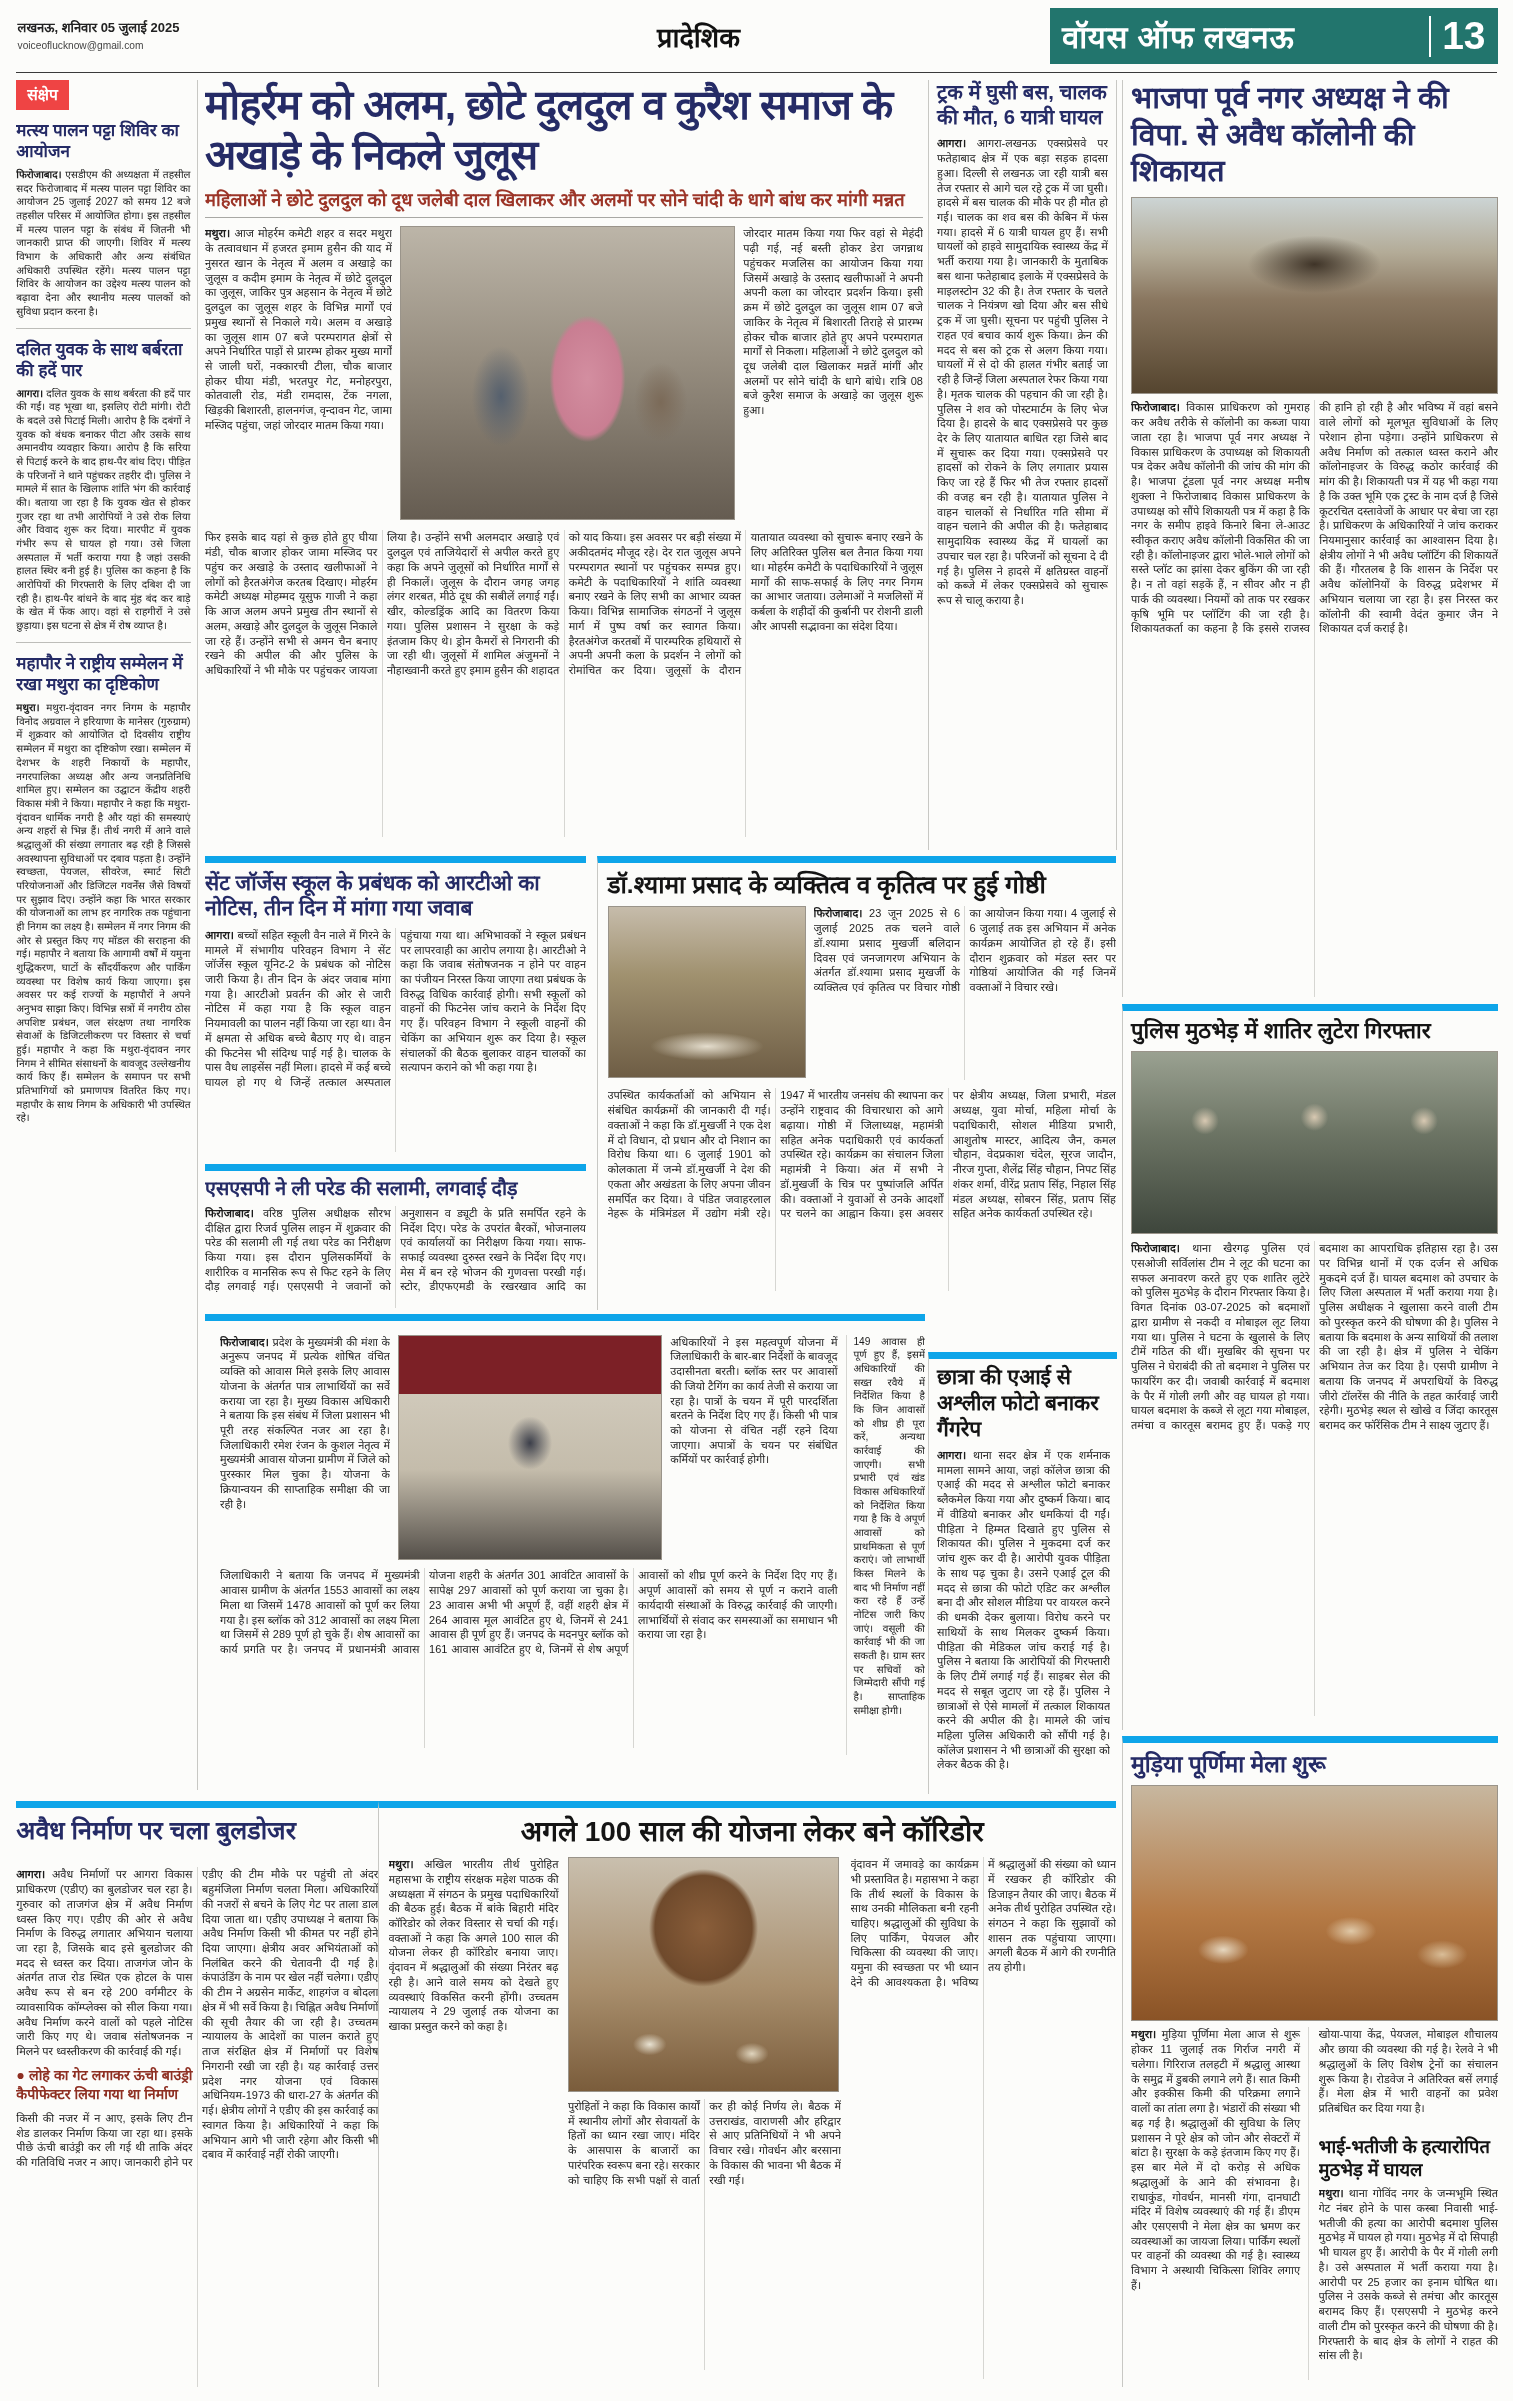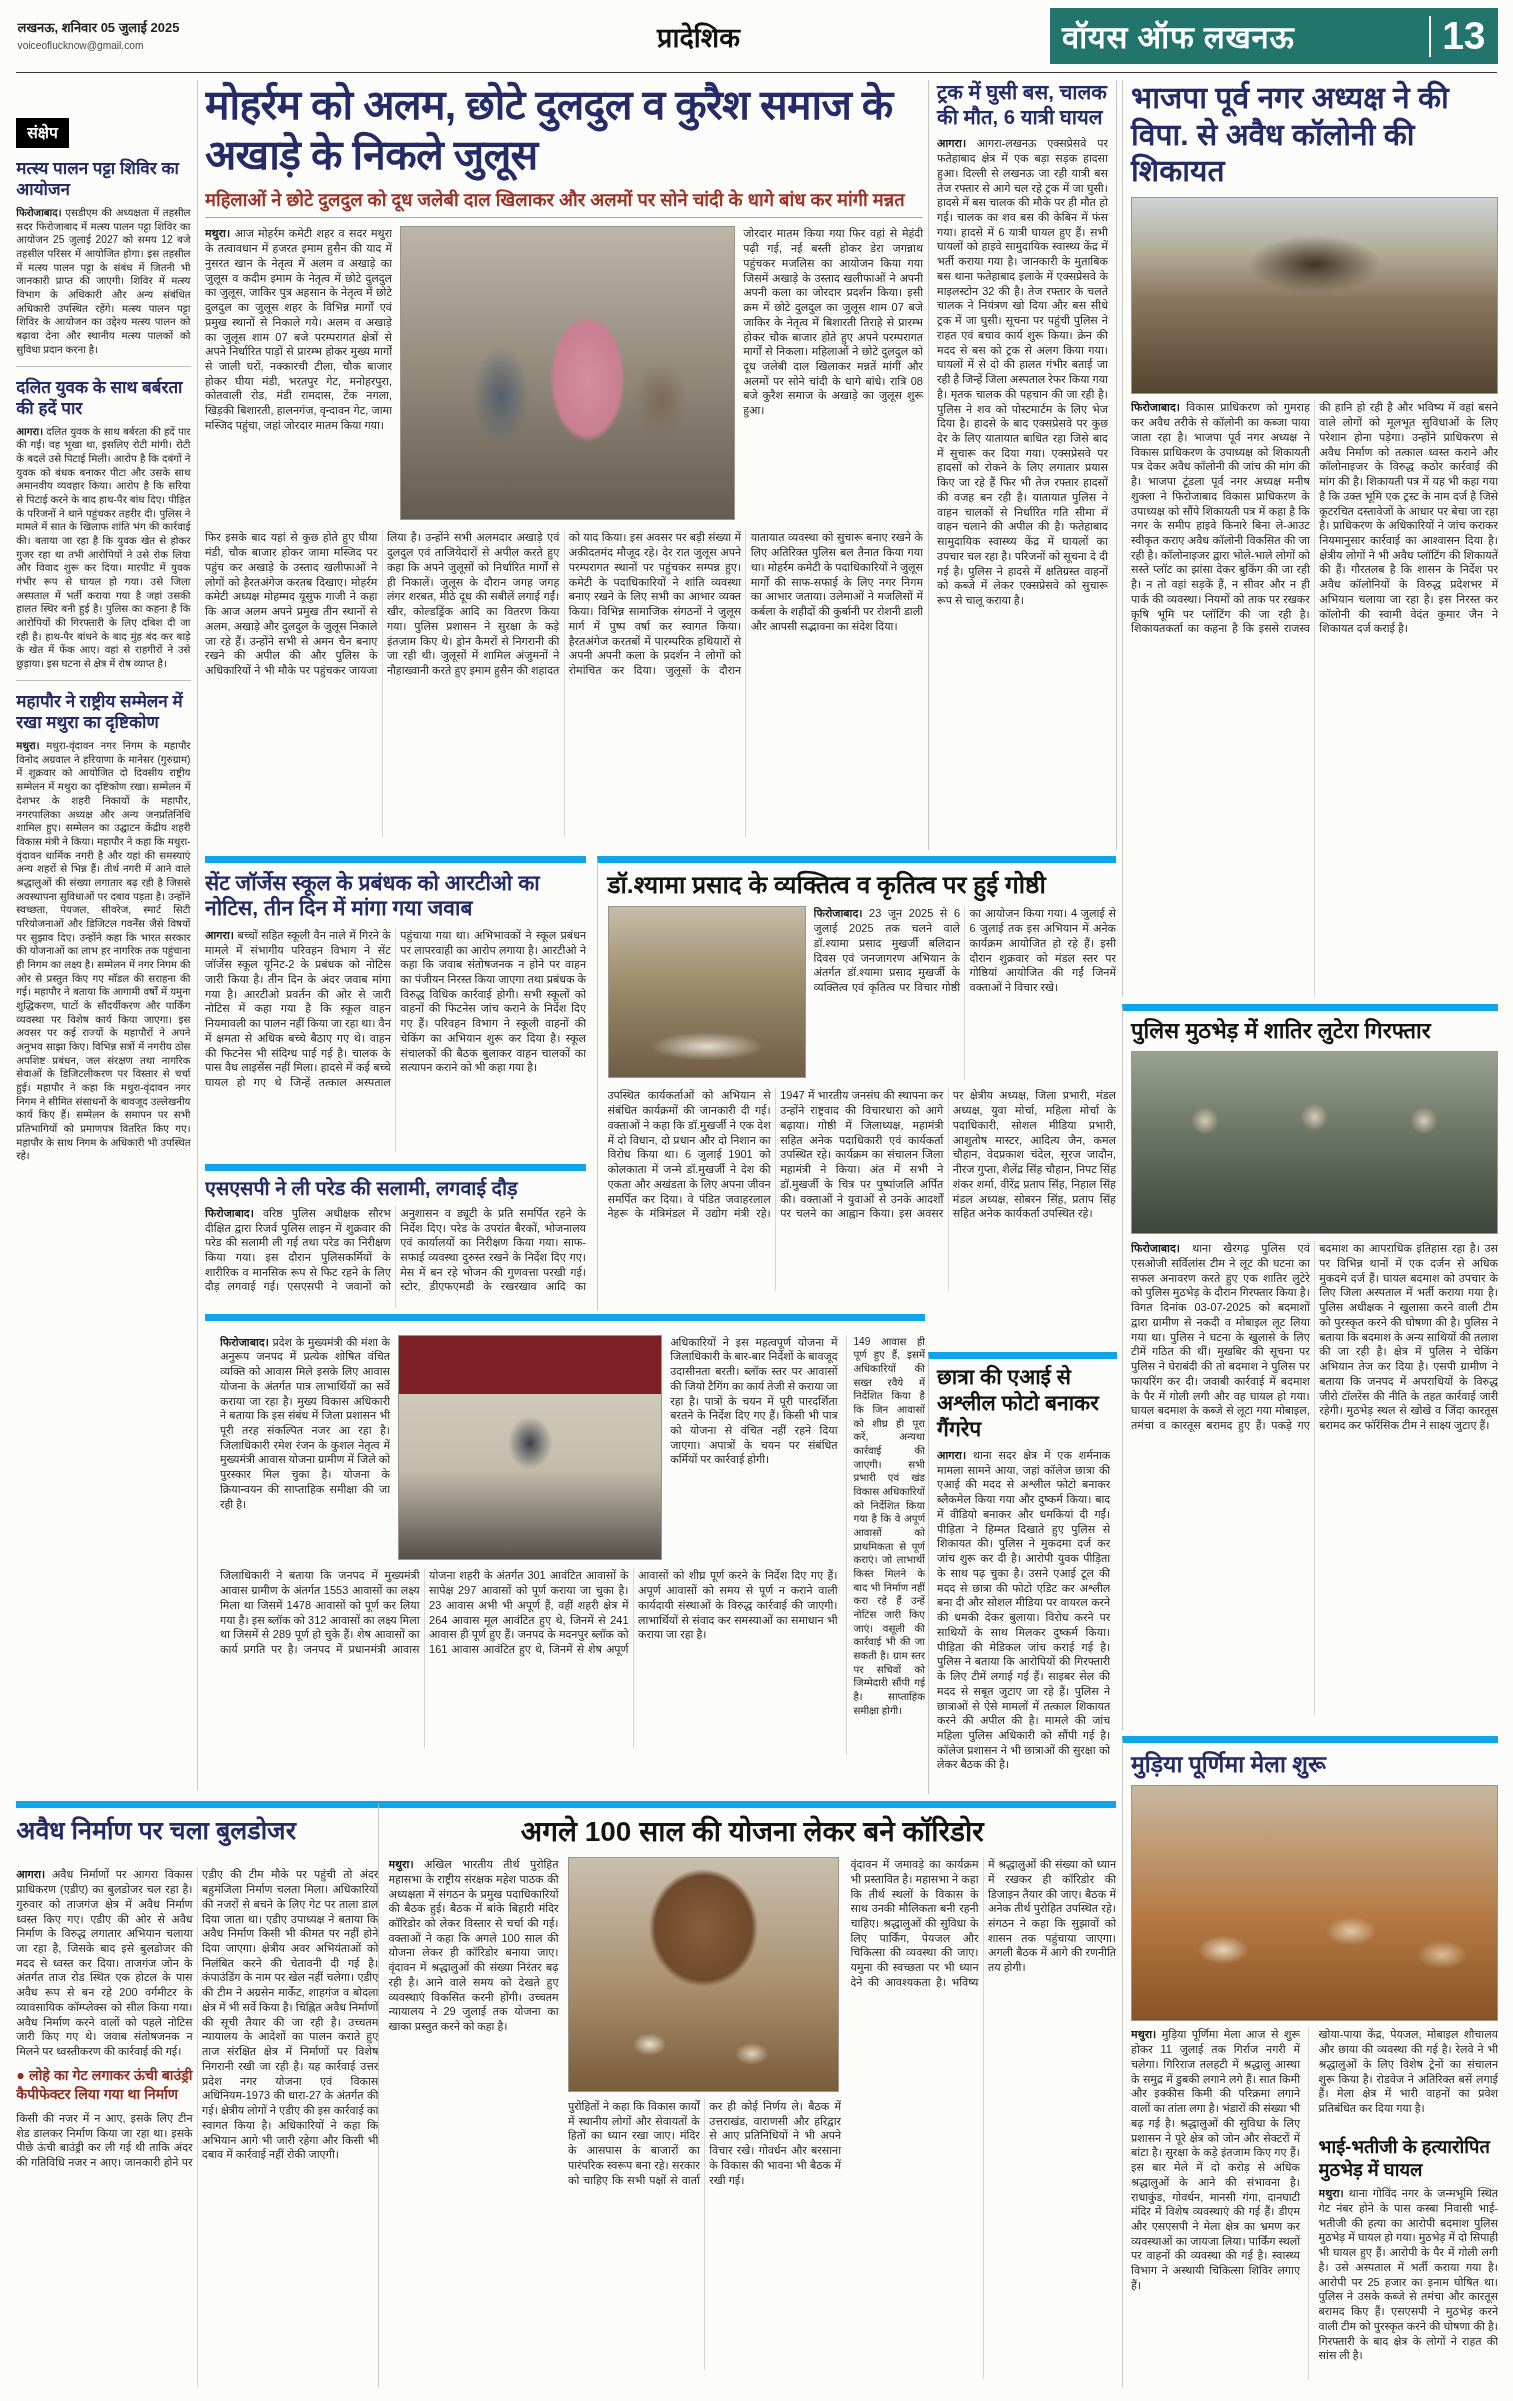--- a/index.html
+++ b/index.html
@@ -34,22 +34,22 @@
   .c2 { column-count:2; column-gap:9.5px; column-rule:0.7px solid #d6d6d2; }
   .c3 { column-count:3; column-gap:9.5px; column-rule:0.7px solid #d6d6d2; }
   .c4 { column-count:4; column-gap:9.5px; column-rule:0.7px solid #d6d6d2; }
   .photo { border:0.7px solid #9a948a; }
   .rt { border-top:7px solid #0ea5e9; }
   .bl { border-left:0.7px solid #c8c8c4; }
   .br { border-right:0.7px solid #c8c8c4; }
 
   
   .brief { left:16.3px; top:80px; width:182px; height:1710px; padding-right:6.8px; }
-  .brief-tab { display:inline-block; background:#000000; color:#fff; font-weight:bold;
-    font-size:15.6px; padding:3.4px 11px 4.7px;margin-top:38px; }
+  .brief-tab { display:inline-block; background:#ef4444; color:#fff; font-weight:bold;
+    font-size:15.6px; padding:3.4px 11px 4.7px; }
   .brief-hl { font-size:17px; margin-top:11px; }
   .brief-body { margin-top:5.4px; }
   .brief-hr { border-top:0.7px solid #bdbdb9; margin:9.5px 0 1.4px; }
 
   
   .main-art { left:205px; top:80px; width:718px; height:770px; }
   .main-hl { font-size:41px; letter-spacing:-0.7px; }
   .main-sub { font-size:18.3px; font-weight:bold; color:#9c3528; margin-top:8.1px;
     padding-bottom:5.4px; border-bottom:0.7px solid #a8a8a4; line-height:1.3; }
   .main-row { display:flex; gap:8.1px; margin-top:8.1px; height:296px; }

